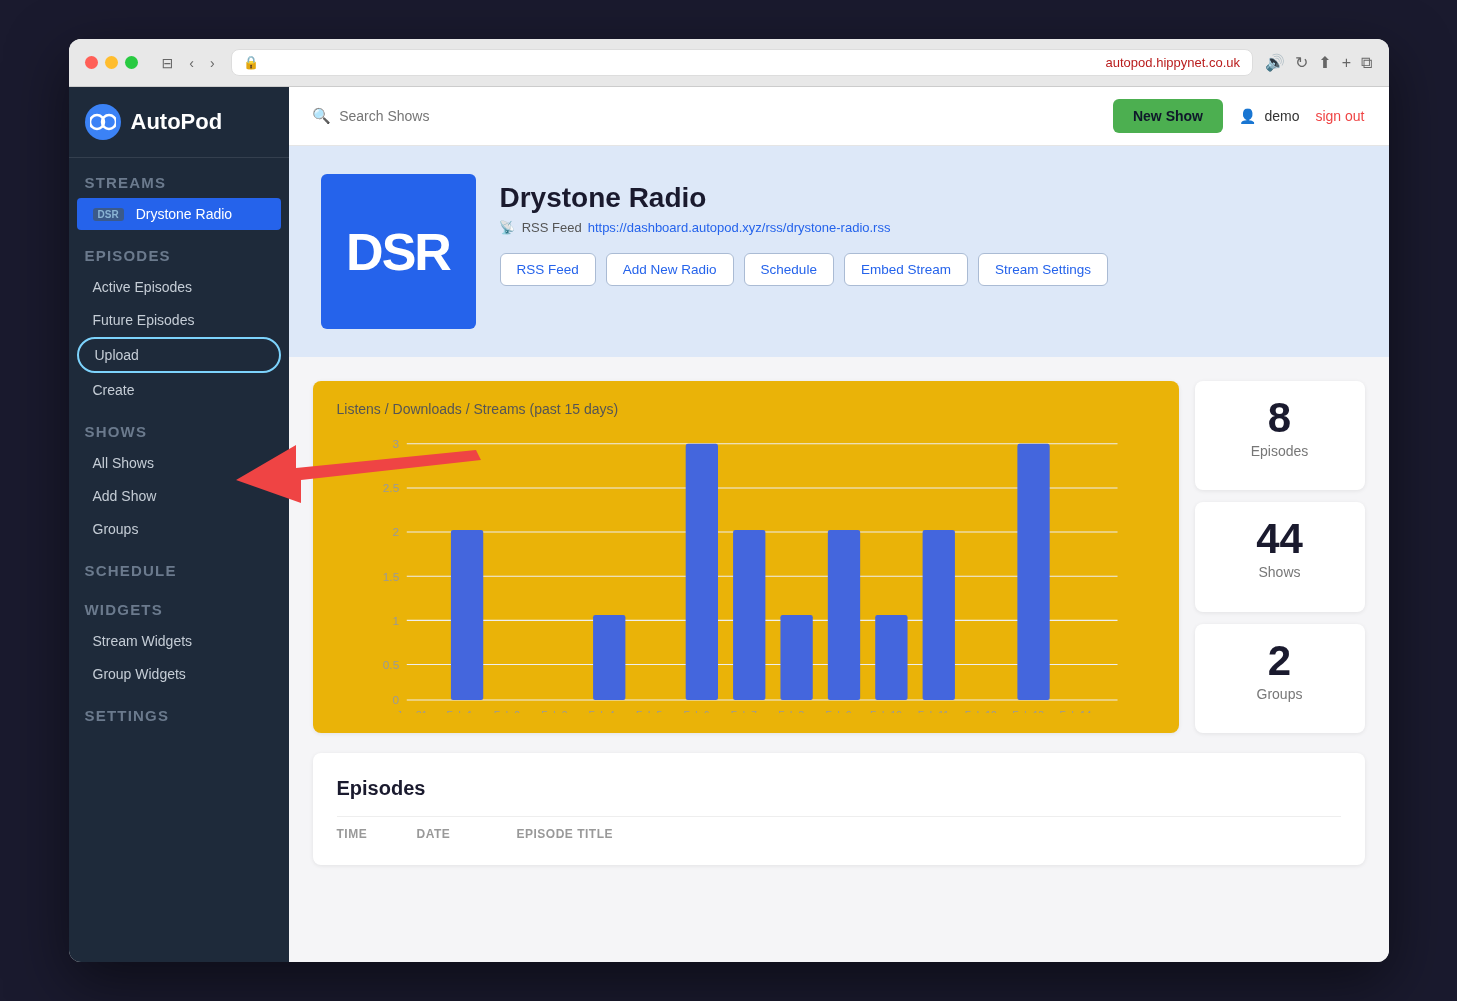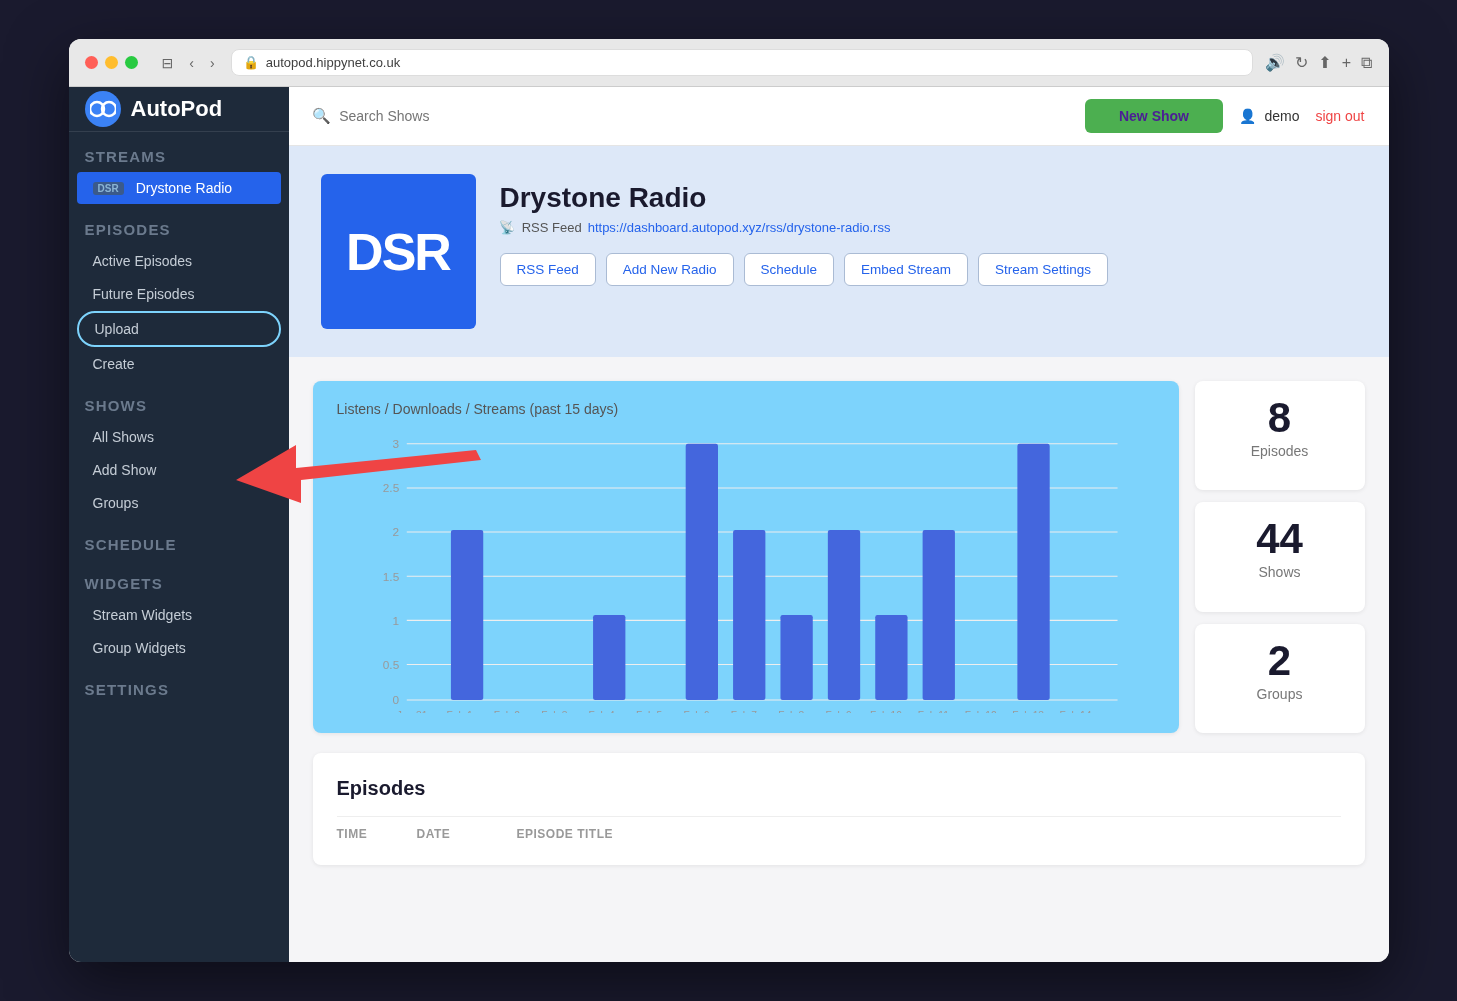--- a/index.html
+++ b/index.html
@@ -59,22 +59,22 @@
       padding: 5px 12px;
       display: flex;
       align-items: center;
       gap: 6px;
       font-size: 13px;
       color: #333;
       border: 1px solid #ddd;
     }
     .address-bar-url {
       flex: 1;
-      text-align: left;
-      color: #404040;
+      text-align: right;
+      color: #b91c1c;
     }
     .browser-actions {
       display: flex;
       gap: 10px;
       color: #666;
       align-items: center;
     }
     .browser-body {
       display: flex;
       height: calc(920px - 45px);
@@ -82,21 +82,21 @@
     
     .sidebar {
       width: 220px;
       background: #1e2a3a;
       color: white;
       flex-shrink: 0;
       overflow-y: auto;
       padding-bottom: 20px;
     }
     .sidebar-logo {
-      padding: 4px 16px;
+      padding: 17px 16px;
       display: flex;
       align-items: center;
       gap: 10px;
       border-bottom: 1px solid rgba(255,255,255,0.1);
     }
     .logo-icon {
       width: 36px; height: 36px;
       background: #3b82f6;
       border-radius: 50%;
       display: flex;
@@ -175,23 +175,23 @@
     .search-input {
       border: none;
       outline: none;
       font-size: 14px;
       color: #4d7c0f;
       background: transparent;
       width: 200px;
     }
     .new-show-btn {
       background: #4caf50;
-      color: #4c1d95;
+      color: #0f172a;
       border: none;
-      padding: 9px 34px;
+      padding: 9px 20px;
       border-radius: 6px;
       font-size: 14px;
       font-weight: 600;
       cursor: pointer;
     }
     .top-bar-user {
       display: flex;
       align-items: center;
       gap: 8px;
       font-size: 14px;
@@ -263,21 +263,21 @@
       font-weight: 500;
     }
     
     .content-area {
       display: flex;
       gap: 0;
       padding: 24px 24px 0;
     }
     .chart-section {
       flex: 1;
-      background: #7dd3fc;
+      background: #eab308;
       border-radius: 8px;
       padding: 20px 24px;
       margin-right: 16px;
       box-shadow: 0 1px 4px rgba(0,0,0,0.08);
     }
     .chart-title {
       font-size: 14px;
       color: #555;
       margin-bottom: 16px;
     }

